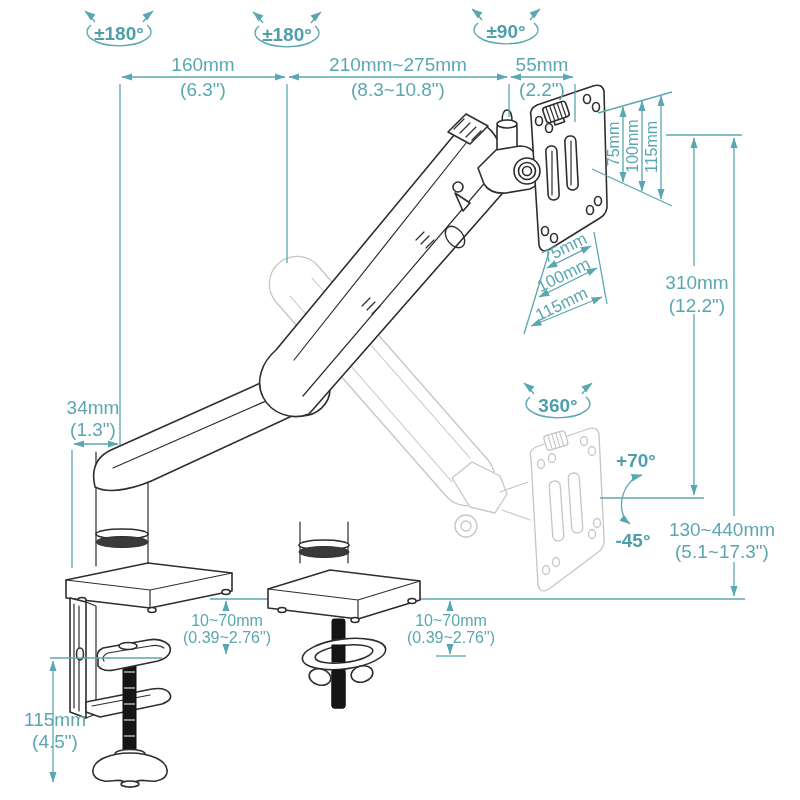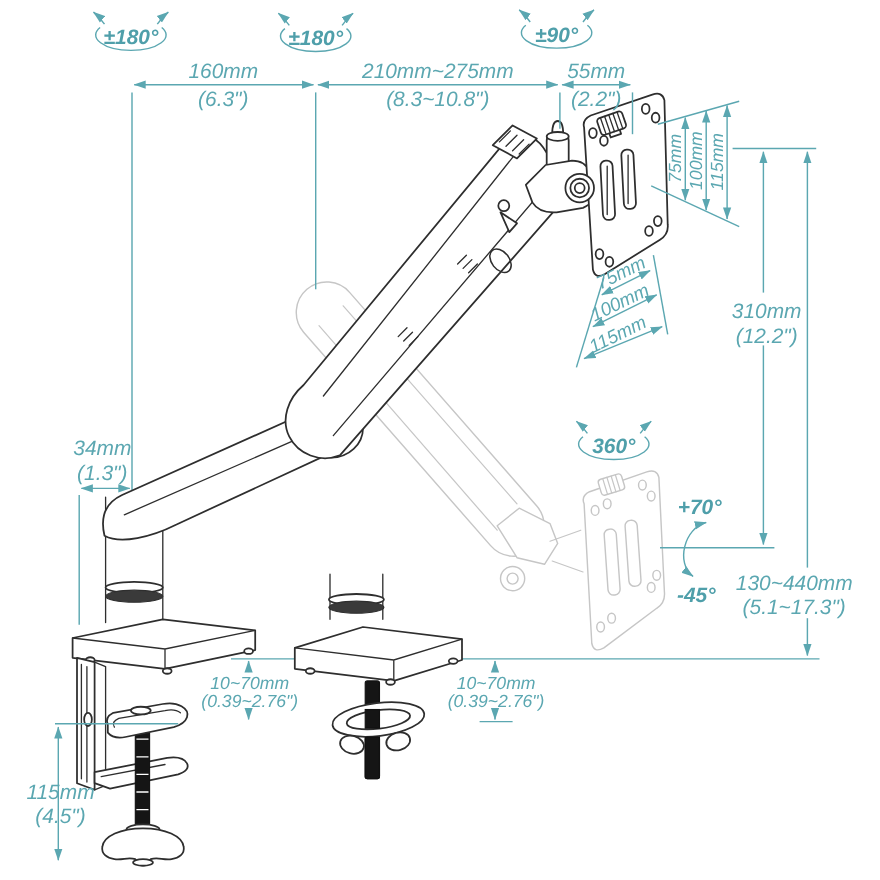--- a/index.html
+++ b/index.html
@@ -1,16 +1,16 @@
 <!DOCTYPE html>
 <html><head>
 <meta charset="utf-8">
 <style>
   html,body{margin:0;padding:0;background:#fff;}
-  .stage{width:800px;height:800px;position:relative;background:#fff;overflow:hidden;font-style:italic;}
+  .stage{width:800px;height:800px;position:relative;background:#fff;overflow:hidden;}
   svg{display:block;}
   text{font-family:"Liberation Sans","DejaVu Sans",sans-serif;}
   .dim-txt{fill:#5ba7b1;font-size:19px;}
   .dim-txt-sm{fill:#5ba7b1;font-size:16px;}
   .dim-txt-rot{fill:#5ba7b1;font-size:16px;}
   .dim-txt-diag{fill:#5ba7b1;font-size:17px;}
   .badge-txt{fill:#4f9faa;font-size:19px;font-weight:bold;}
   .tilt-txt{fill:#4f9faa;font-size:19px;font-weight:bold;}
   .dln{stroke:#5ba7b1;stroke-width:1.3;fill:none;}
   .art{stroke:#2e2e2e;stroke-width:1.6;fill:#fff;stroke-linejoin:round;stroke-linecap:round;}

